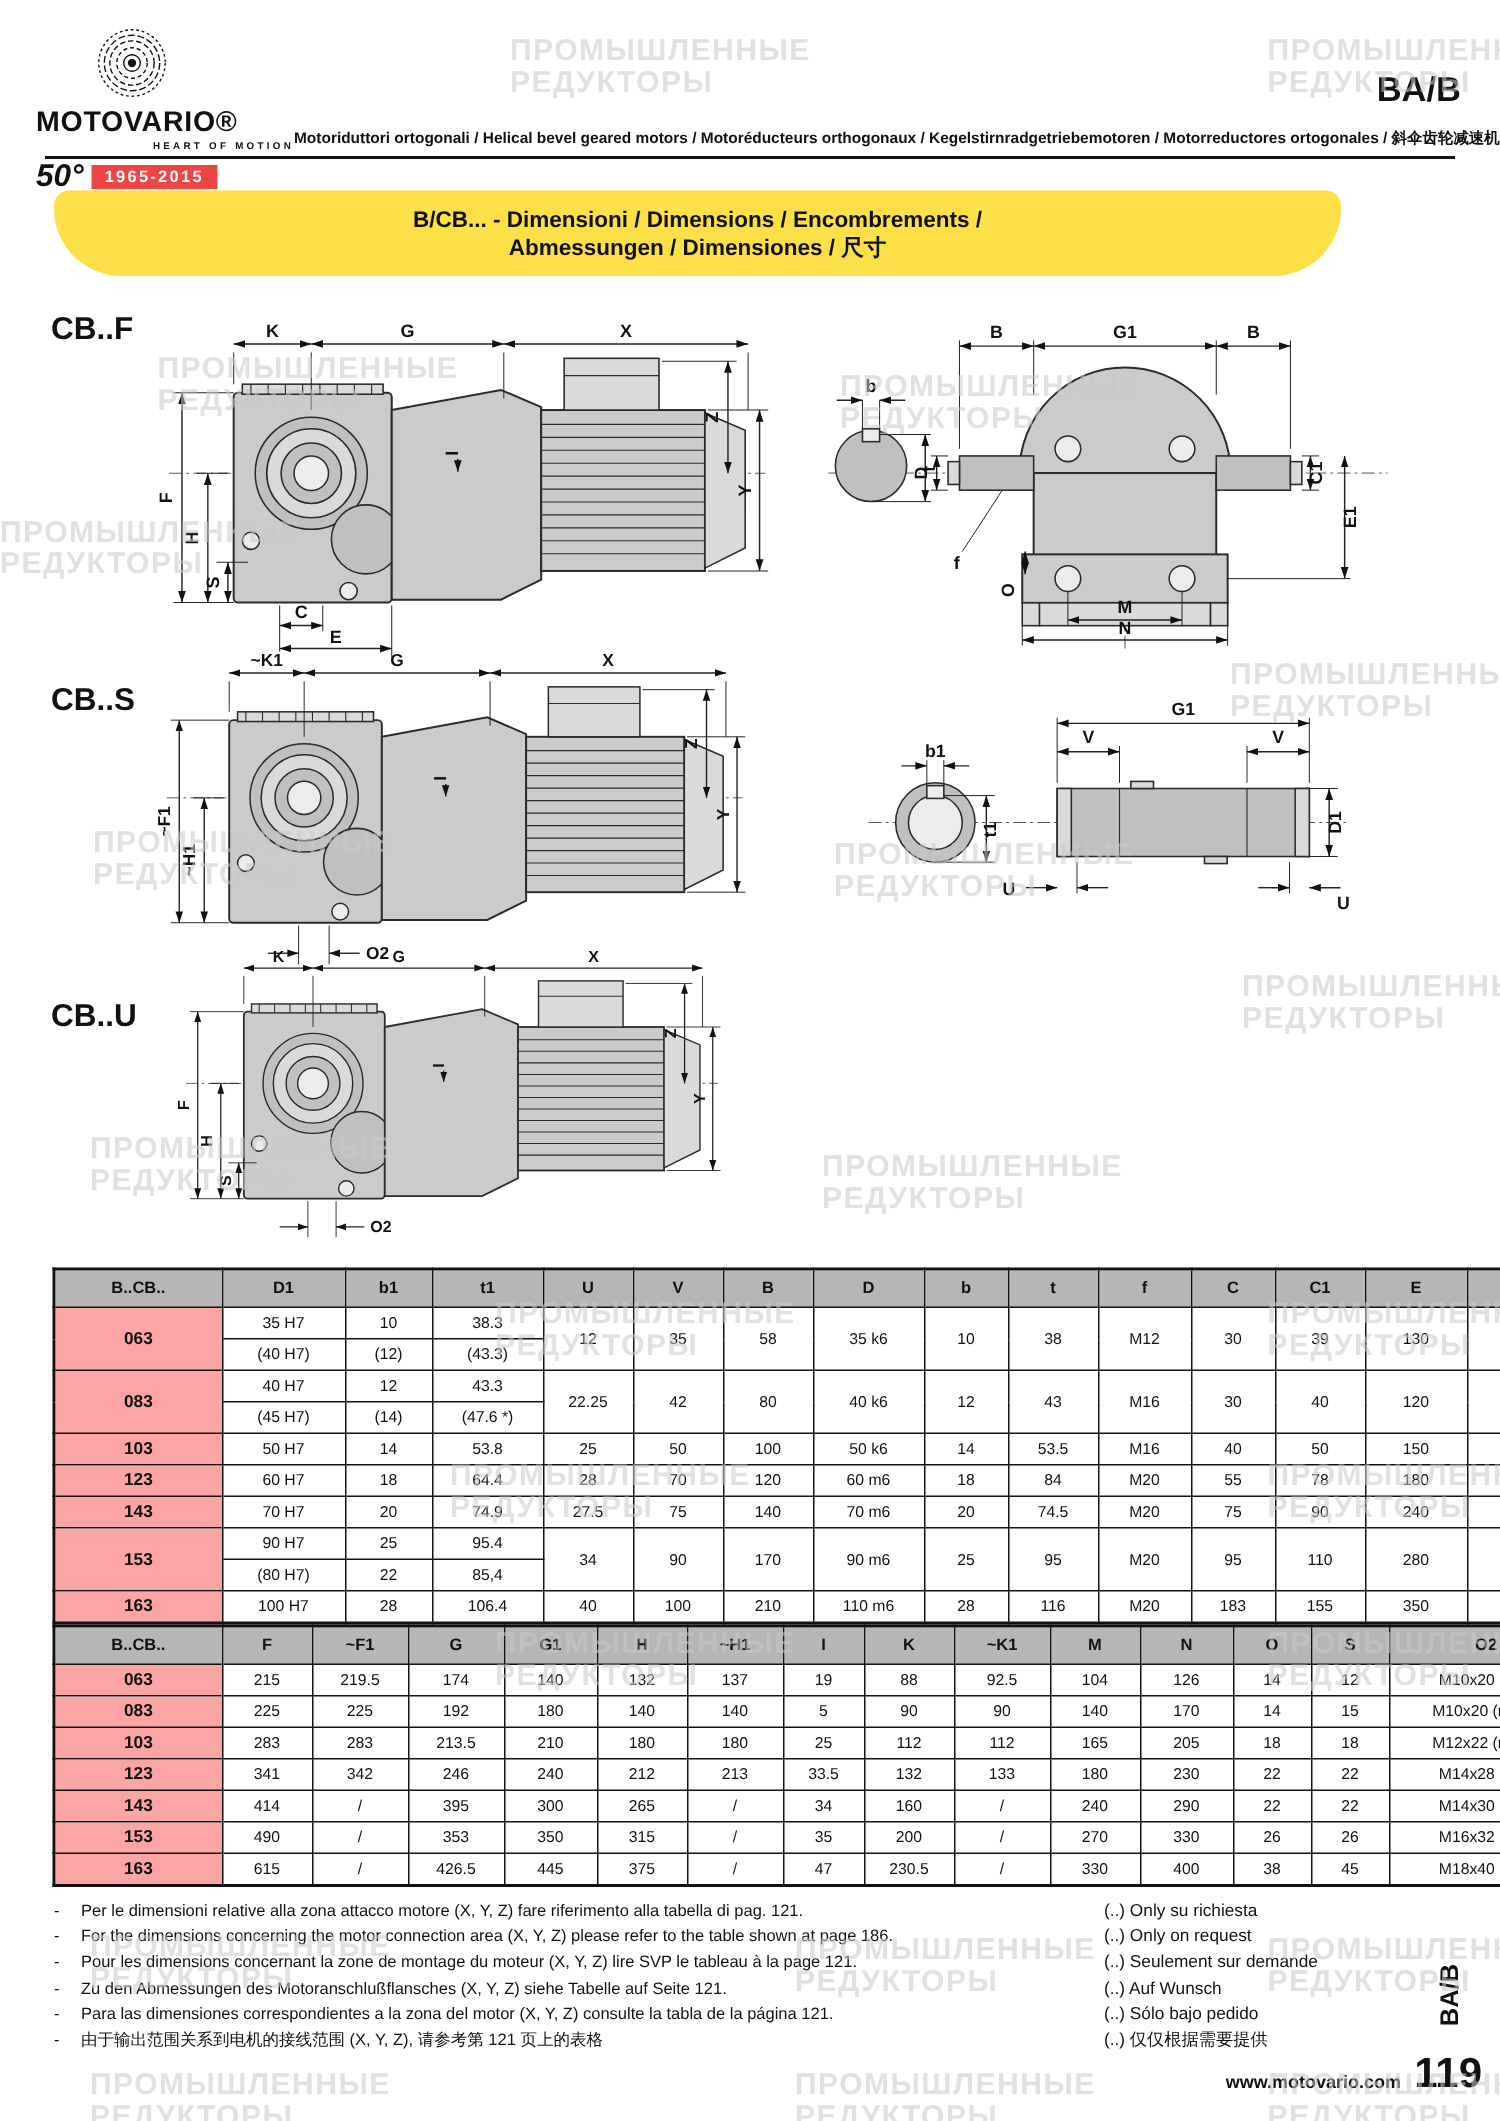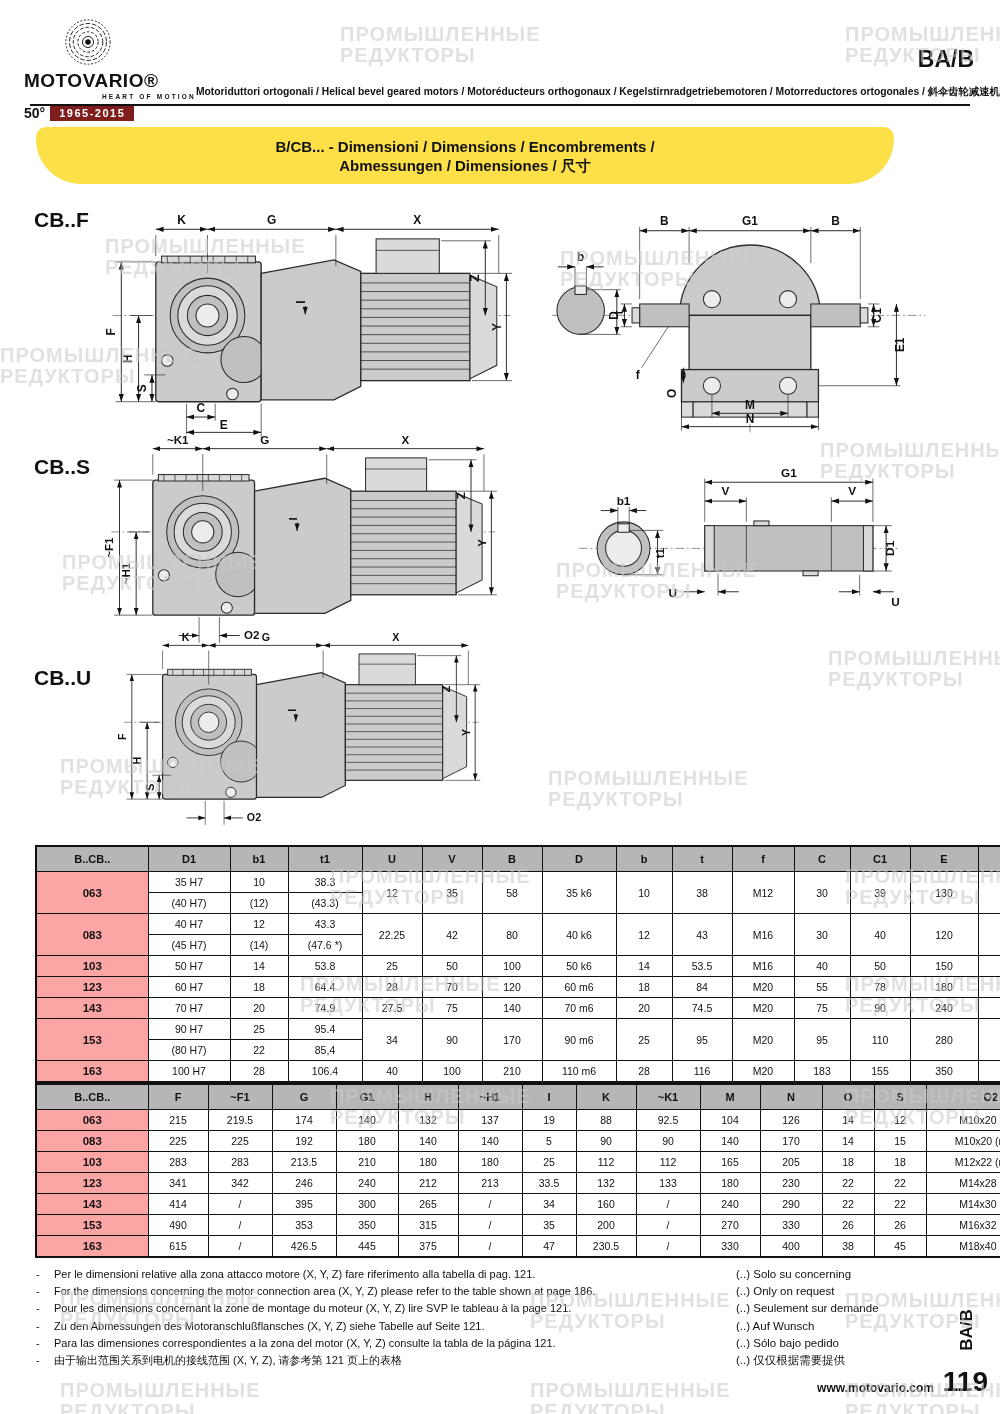--- a/index.html
+++ b/index.html
@@ -7,22 +7,22 @@
         font-family:"Liberation Sans",sans-serif;color:#111;overflow:hidden;}
   
   .wm{position:absolute;z-index:40;color:#c9c9c9;opacity:.55;font-weight:bold;font-size:20px;
       line-height:21px;letter-spacing:1px;white-space:nowrap;pointer-events:none;}
   
   .logo{position:absolute;left:24px;top:18px;width:172px;}
   .rosette{margin-left:40px;}
   .brand{font-size:19px;font-weight:800;letter-spacing:.5px;}
   .tagline{font-size:6.5px;letter-spacing:2.2px;font-weight:700;text-align:right;margin-top:1px;}
   .anniv{display:flex;align-items:center;gap:5px;margin-top:5px;}
-  .anniv-num{font-weight:800;font-size:14px;}
-  .anniv-badge{background:#7f1d1d;color:#fff;font-weight:700;font-size:11px;padding:2px 9px;letter-spacing:1.5px;}
+  .anniv-num{font-weight:800;font-size:21px;font-style:italic;}
+  .anniv-badge{background:#ef4444;color:#fff;font-weight:700;font-size:11px;padding:2px 9px;letter-spacing:1.5px;}
   .series-top{position:absolute;right:26px;top:46px;font-size:23px;font-weight:800;}
   .subtitle{position:absolute;left:196px;top:85px;width:780px;font-size:10.3px;font-weight:700;white-space:nowrap;}
   .hrule{position:absolute;left:30px;top:104px;width:940px;height:2px;background:#111;}
   
   .banner{position:absolute;left:36px;top:127px;width:858px;height:57px;background:#fde047;
           border-radius:10px 10px 45px 45px;display:flex;flex-direction:column;justify-content:center;
           align-items:center;font-weight:700;font-size:15px;line-height:19px;}
   
   .mlabel{position:absolute;font-size:21px;font-weight:800;}
   .holder{position:absolute;}
@@ -789,21 +789,21 @@
       <div class="fnote">
         <span class="dash">-</span>
         <span>Para las dimensiones correspondientes a la zona del motor (X, Y, Z) consulte la tabla de la página 121.</span>
       </div>
       <div class="fnote">
         <span class="dash">-</span>
         <span>由于输出范围关系到电机的接线范围 (X, Y, Z), 请参考第 121 页上的表格</span>
       </div>
     </div>
   <div class="notesR" id="notesR">
-      <div>(..) Solo su concerning</div>
+      <div>(..) Only su richiesta</div>
       <div>(..) Only on request</div>
       <div>(..) Seulement sur demande</div>
       <div>(..) Auf Wunsch</div>
       <div>(..) Sólo bajo pedido</div>
       <div>(..) 仅仅根据需要提供</div>
     </div>
 
   <div class="series-vert">BA/B</div>
   <div class="site">www.motovario.com</div>
   <div class="pagenum">119</div>

